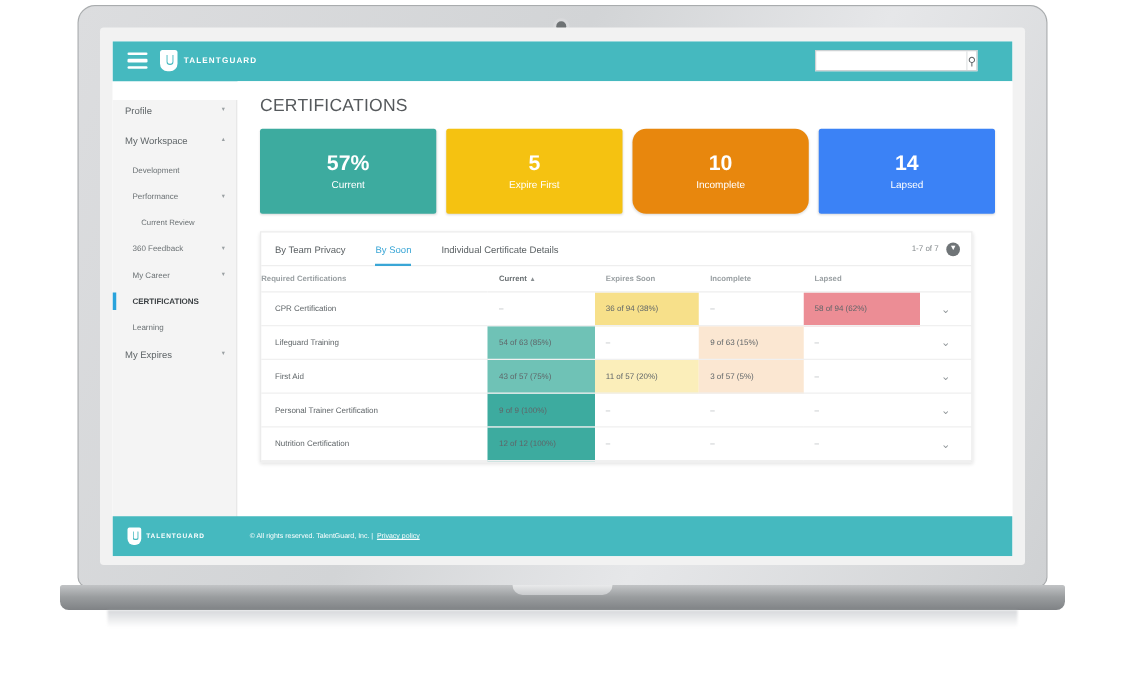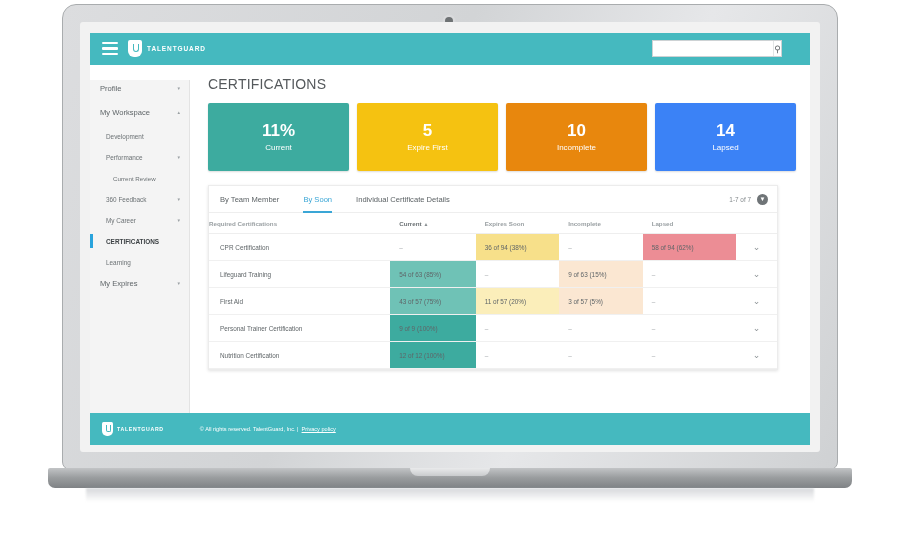--- a/index.html
+++ b/index.html
@@ -357,42 +357,42 @@
           <span class="nav-caret">▾</span>
         </div>
       </div>
 
     <div id="main-content">
 
       <div id="page-title">CERTIFICATIONS</div>
 
       <div id="kpi-row">
           <div class="kpi-card" style="background: rgb(61, 171, 159);">
-            <div class="kpi-value">11%</div>
+            <div class="kpi-value">57%</div>
             <div class="kpi-label">Current</div>
           </div>
           <div class="kpi-card" style="background: rgb(245, 194, 17);">
             <div class="kpi-value">5</div>
             <div class="kpi-label">Expire First</div>
           </div>
-          <div class="kpi-card" style="background: rgb(232, 135, 13);">
+          <div class="kpi-card" style="background: rgb(232, 135, 13); border-radius: 11px;">
             <div class="kpi-value">10</div>
             <div class="kpi-label">Incomplete</div>
           </div>
           <div class="kpi-card" style="background: #3b82f6;">
             <div class="kpi-value">14</div>
             <div class="kpi-label">Lapsed</div>
           </div>
         </div>
 
       <div id="table-panel">
 
         <div id="tabs-row">
           <div id="tabs-group" style="display:flex;">
-              <div class="tab-item">By Team Member</div>
+              <div class="tab-item">By Team Privacy</div>
               <div class="tab-item tab-active">By Soon</div>
               <div class="tab-item">Individual Certificate Details</div>
             </div>
           <div id="pagination-group">
             <span id="pagination-label">1-7 of 7</span>
             <span id="pagination-toggle">▼</span>
           </div>
         </div>
 
         <table id="cert-table">

